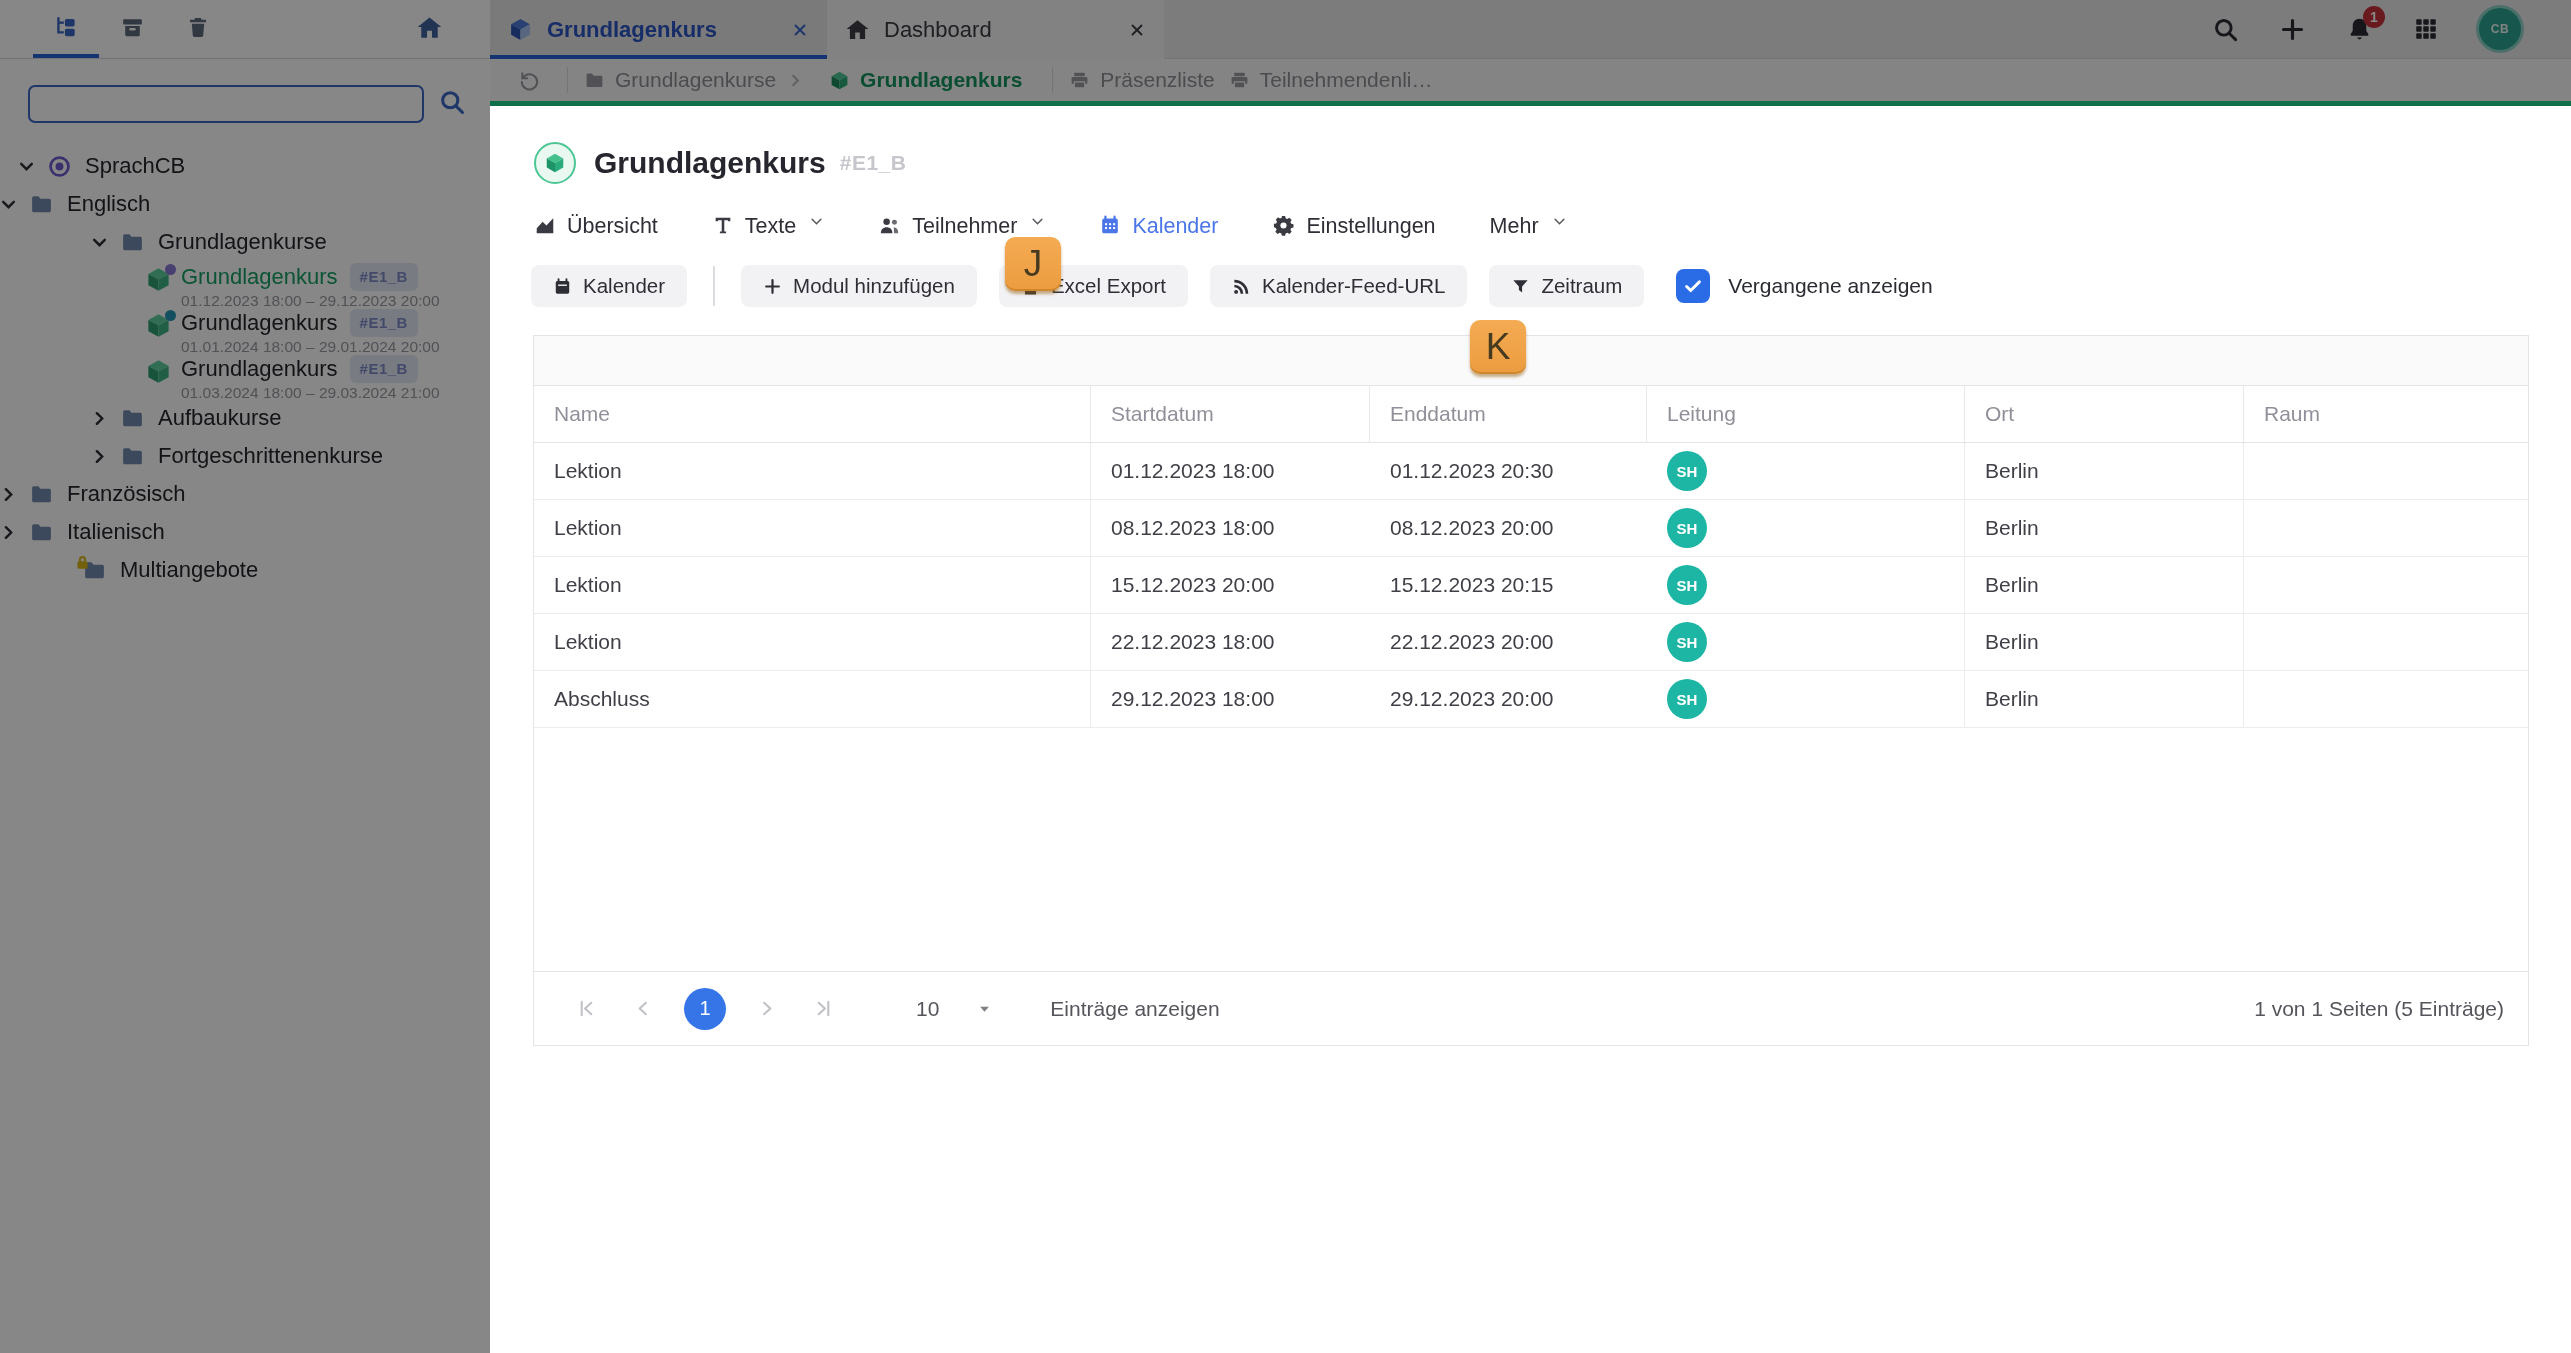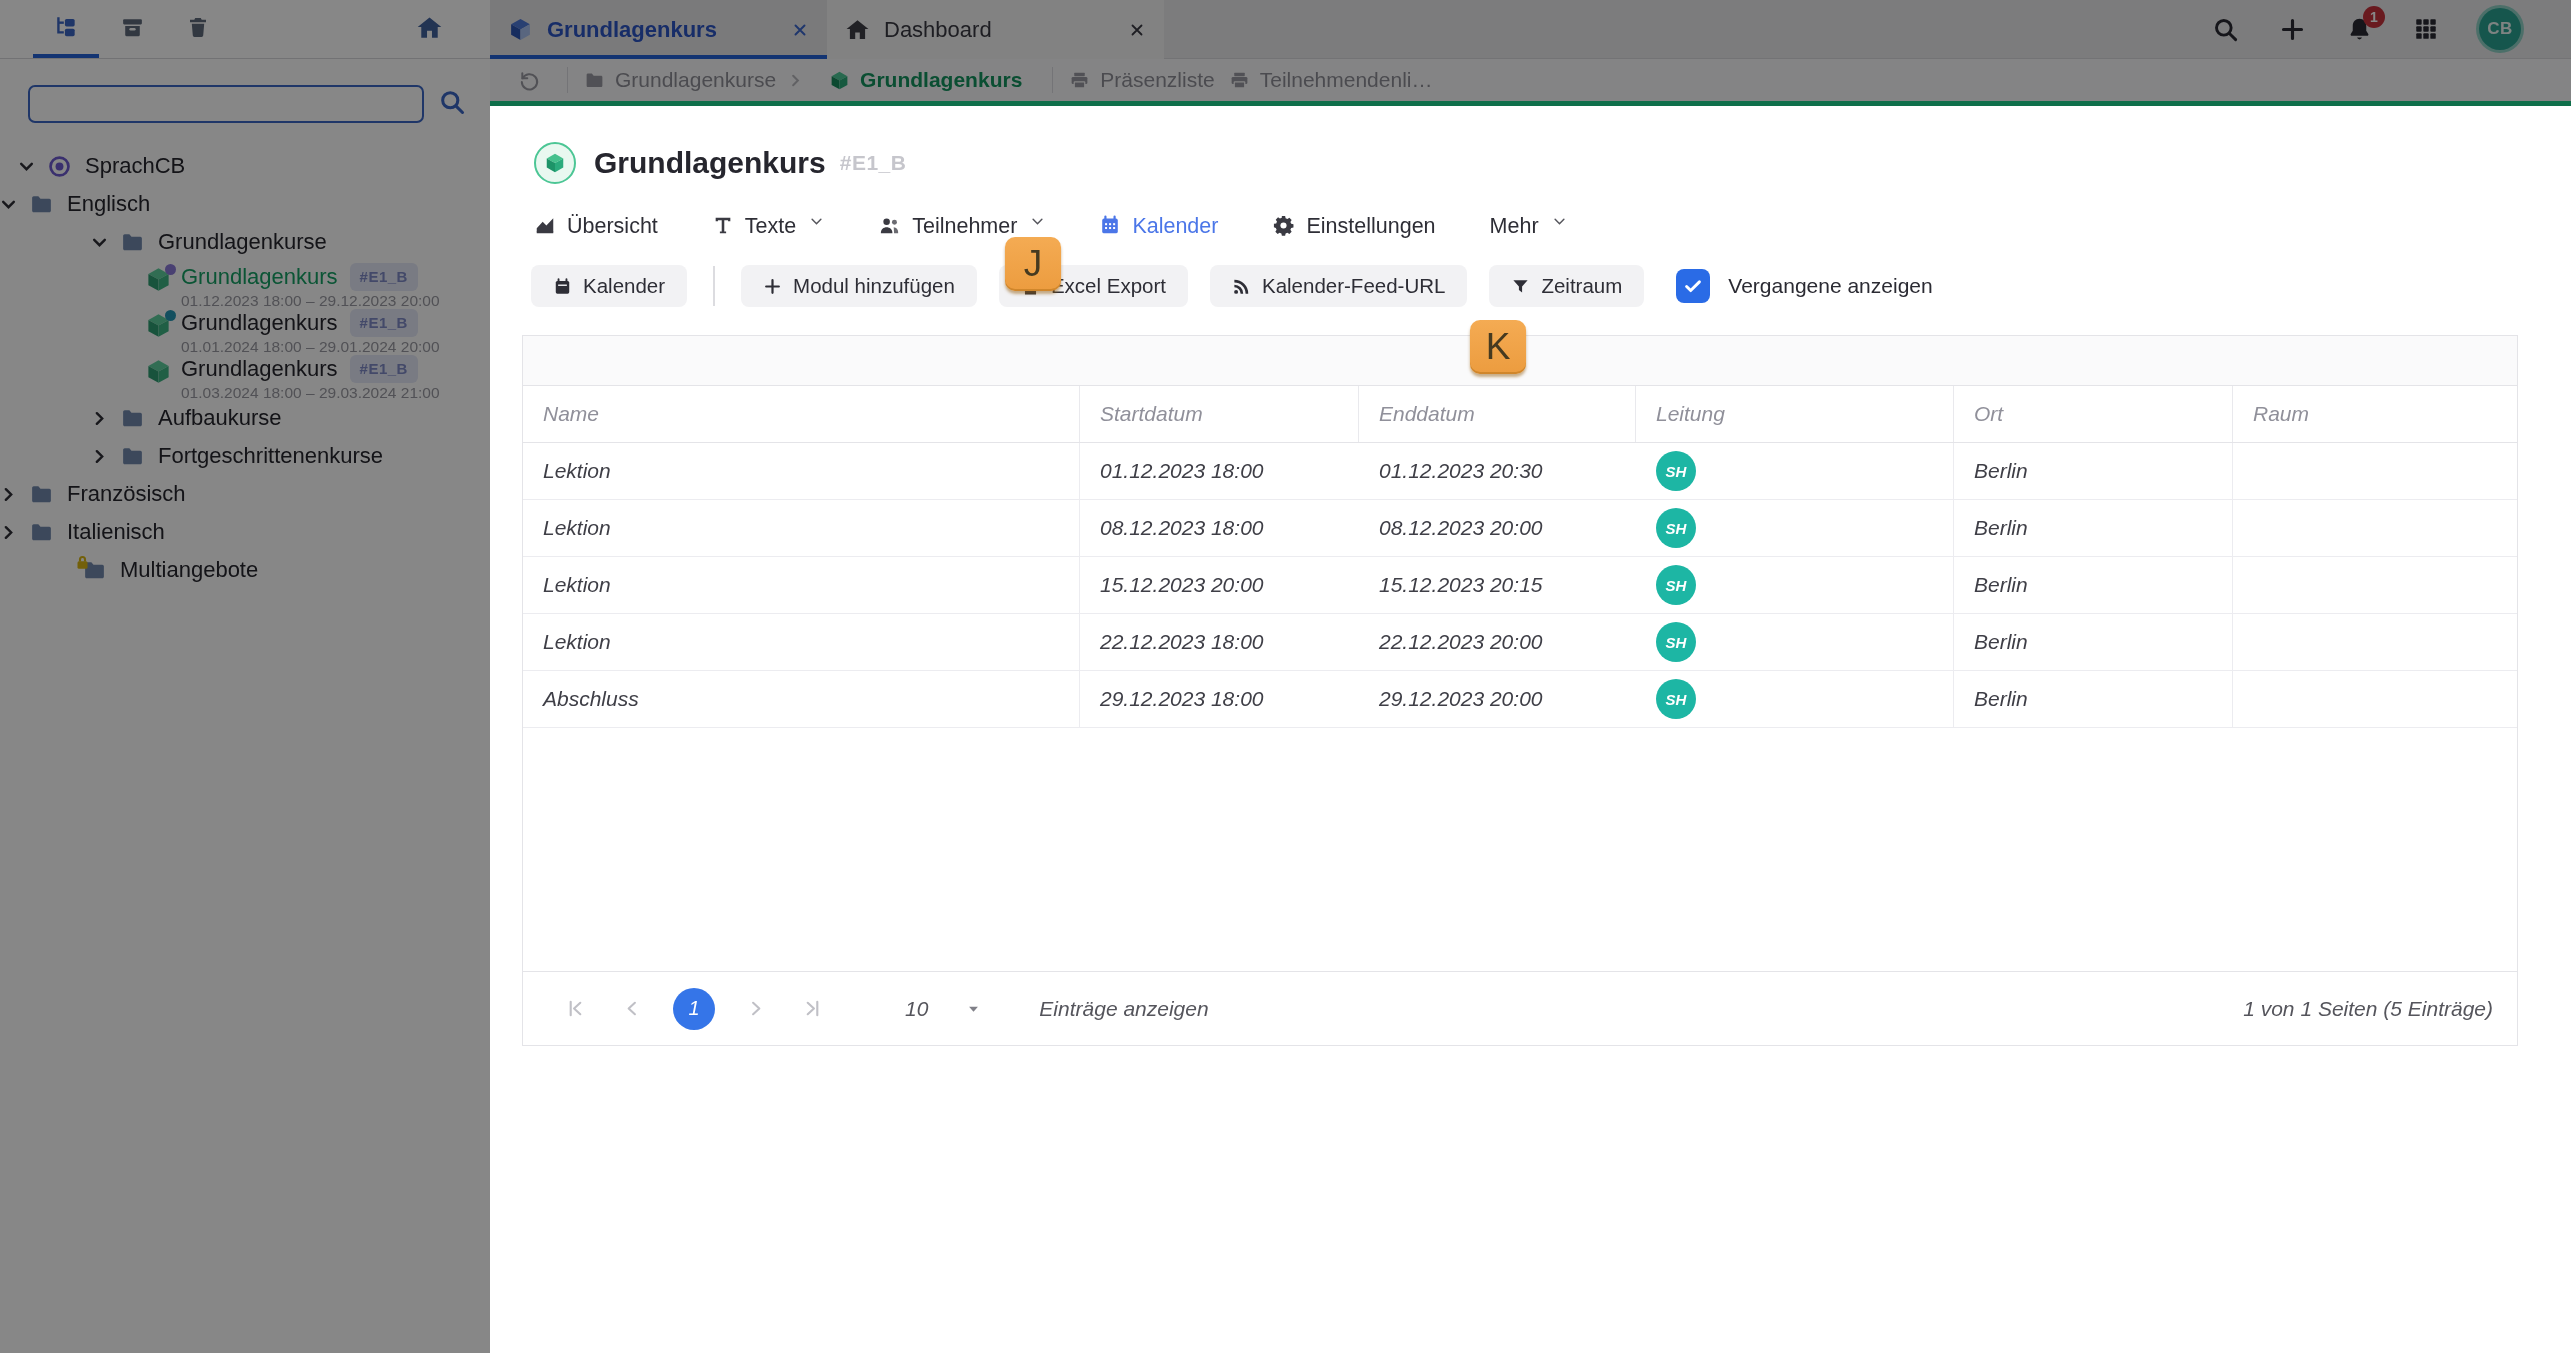--- a/index.html
+++ b/index.html
@@ -54,21 +54,21 @@
   .wtab.active .wlbl { color:#2c55c4; font-weight:700; }
   .wtab.inactive .wlbl { color:#3a3a42; }
   .wtab .wclose { margin-left:auto; display:flex; }
   .wtab.active .wclose { color:#3a66cc; }
   .wtab.inactive .wclose { color:#3a3a42; }
   .wtab .underline { position:absolute; left:0; bottom:0; width:100%; height:4px; background:#2563d8; }
   .top-right { margin-left:auto; display:flex; align-items:center; gap:40px; padding-right:50px; }
   .top-ic { color:#2b2b33; display:flex; }
   .bell-wrap { position:relative; display:flex; }
   .bell-badge { position:absolute; top:-10px; right:-12px; min-width:22px; height:22px; border-radius:11px; background:#c7323c; color:#fff; font-size:14px; font-weight:700; display:flex; align-items:center; justify-content:center; padding:0 5px; }
-  .avatar { width:42px; height:42px; border-radius:50%; background:#2aa392; box-shadow:0 0 0 3px rgba(128,206,192,.85); color:#eef8f5; font-size:17px; font-weight:700; display:flex; align-items:center; justify-content:center; letter-spacing:.5px; }
+  .avatar { width:42px; height:42px; border-radius:50%; background:#2aa392; box-shadow:0 0 0 3px rgba(128,206,192,.85); color:#eef8f5; font-size:12px; font-weight:700; display:flex; align-items:center; justify-content:center; letter-spacing:.5px; }
 
   .crumbbar { position:absolute; left:490px; top:59px; width:2081px; height:42px; background:#fafafb; display:flex; align-items:center; padding-left:28px; font-size:21px; color:#8f8f97; }
   .crumb-ic { display:flex; color:#9a9aa2; margin-right:10px; }
   .crumb-div { width:1px; height:26px; background:#dcdce0; margin:0 16px; }
   .crumb { display:flex; align-items:center; margin-right:14px; white-space:nowrap; }
   .crumb .sep { color:#b8b8be; margin:0 12px; display:flex; }
   .crumb.active { color:#14935f; font-weight:600; }
   .greenline { position:absolute; left:490px; top:101px; width:2081px; height:5px; background:#0f6f4b; z-index:10; }
 
   
@@ -84,21 +84,21 @@
   .ctab.active, .ctab.active .cic { color:#4b76e8; }
   .ctab .caret { display:flex; color:#55555c; margin-left:2px; }
 
   .actions { display:flex; align-items:center; margin:26px 0 0 41px; gap:22px; }
   .abtn { height:42px; display:flex; align-items:center; gap:11px; padding:0 22px; background:#f2f2f4; border:none; border-radius:8px; font-size:20.5px; font-weight:500; color:#2e2e36; font-family:inherit; }
   .abtn .bic { display:flex; color:#2e2e36; }
   .act-div { width:2px; height:40px; background:#dcdce0; margin:0 4px; }
   .checkbox { width:34px; height:34px; border-radius:8px; background:#2a6be6; display:flex; align-items:center; justify-content:center; margin-left:10px; }
   .chk-label { font-size:21px; color:#2b2b33; margin-left:-4px; }
 
-  .panel { margin:28px 44px 0 32px; width:1996px; height:711px; border:1px solid #e4e4e8; display:flex; flex-direction:column; background:#fff;font-style:italic; }
+  .panel { margin:28px 44px 0 43px; width:1996px; height:711px; border:1px solid #e4e4e8; display:flex; flex-direction:column; background:#fff; }
   .panel-strip { height:50px; background:#fafafb; border-bottom:1px solid #e4e4e8; }
   .tgrid { display:grid; grid-template-columns:557px 279px 277px 318px 279px 284px; }
   .thead { height:57px; border-bottom:1px solid #e4e4e8; }
   .th { display:flex; align-items:center; padding-left:20px; font-size:21px; color:#90909a; border-right:1px solid #e9e9ed; }
   .th:last-child { border-right:none; }
   .trowd { height:57px; border-bottom:1px solid #ececf0; }
   .td { display:flex; align-items:center; padding-left:20px; font-size:21px; color:#3f3f47; }
   .td.bord { border-right:1px solid #ececf0; }
   .sh-avatar { width:40px; height:40px; border-radius:50%; background:#1db6a4; color:#fff; font-size:15px; font-weight:700; display:flex; align-items:center; justify-content:center; }
   .panel-spacer { flex:1; }

